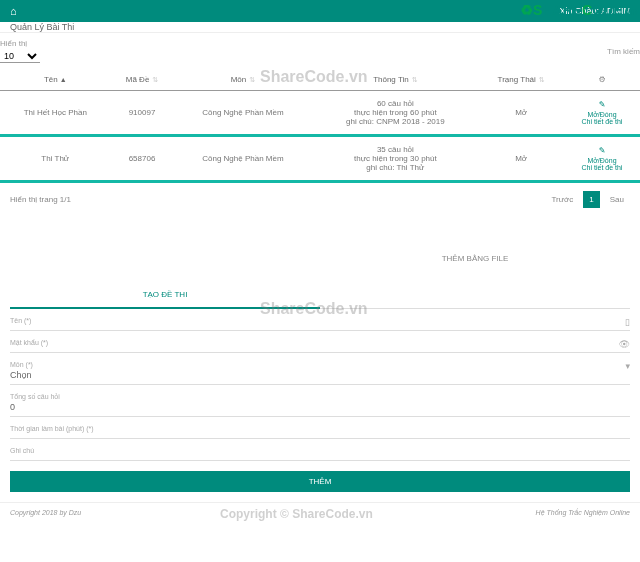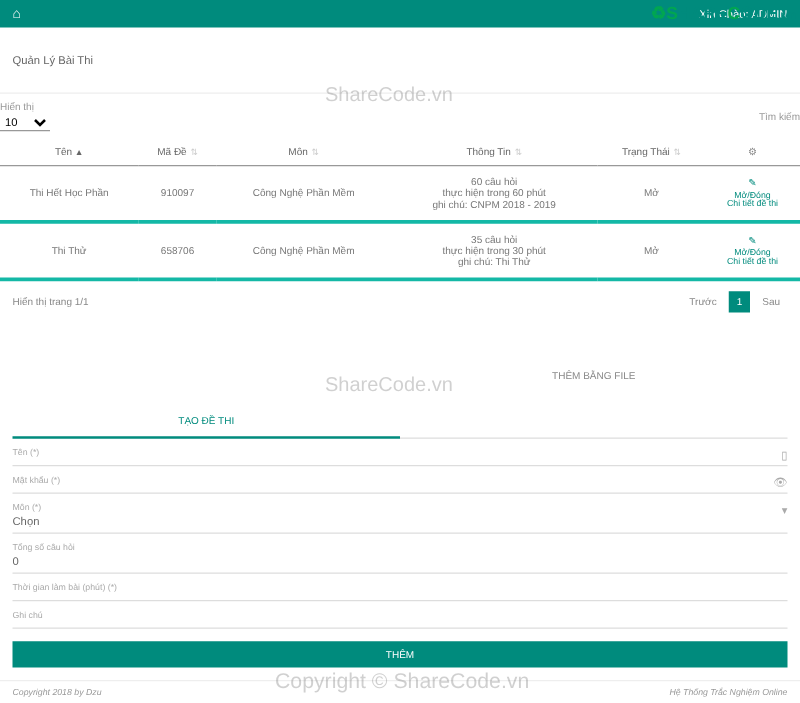--- a/index.html
+++ b/index.html
@@ -6,21 +6,21 @@
 body { width: 640px; height: 562px; background: #fff; font-size: 9px; color: #666; overflow: hidden; }
 .header { background: #008B7D; color: #fff; height: 22px; display: flex; align-items: center; padding: 0 10px; }
 .home-icon { color: #fff; font-size: 11px; }
 .header-right { margin-left: auto; display: flex; gap: 20px; align-items: center; }
 .logo { position: absolute; top: 2px; right: 3px; font-size: 14px; font-weight: bold; }
 .logo-s { color: #00A651; }
 .logo-hare { color: #008B7D; }
 .logo-c { color: #00A651; }
 .logo-ode { color: #008B7D; }
 .logo-vn { color: #008B7D; font-size: 10px; }
-.panel-title { padding: 21px 10px; font-size: 9px; color: #666; border-bottom: 1px solid #eee; }
+.panel-title { padding: 0 10px; font-size: 9px; color: #666; border-bottom: 1px solid #eee; }
 .table-controls { display: flex; padding: 6px 0; align-items: center; }
 .show-label { font-size: 8px; color: #999; }
 .select-show { border: none; border-bottom: 1px solid #999; background: transparent; font-size: 9px; width: 40px; margin-top: 2px; }
 .search-label { margin-left: auto; font-size: 8px; color: #999; text-align: right; }
 table { width: 100%; border-collapse: collapse; }
 th { font-size: 8px; padding: 6px 4px; border-bottom: 1px solid #999; font-weight: normal; color: #666; position: relative; }
 th .sort { color: #ccc; font-size: 7px; margin-left: 3px; }
 td { font-size: 8px; padding: 8px 4px; text-align: center; border-bottom: 3px solid #14b8a6; color: #777; }
 .action-cell { color: #008B7D; font-size: 8px; }
 .action-cell .edit-icon { color: #008B7D; display: block; margin-bottom: 2px; }
@@ -34,24 +34,24 @@
 .tab { flex: 1; text-align: center; padding: 8px; font-size: 8px; color: #888; border-bottom: 1px solid #ddd; cursor: pointer; }
 .tab.active { color: #008B7D; border-bottom: 2px solid #008B7D; margin-top: 36px; }
 .form { padding: 0 10px; }
 .form-group { border-bottom: 1px solid #ddd; padding: 8px 0 4px; position: relative; }
 .form-label { font-size: 7px; color: #aaa; display: block; margin-bottom: 2px; }
 .form-input { border: none; width: 100%; font-size: 9px; background: transparent; color: #666; }
 .form-icon { position: absolute; right: 0; top: 8px; color: #aaa; font-size: 9px; }
 .submit-btn { width: calc(100% - 20px); margin: 10px; background: #008B7D; color: #fff; border: none; padding: 6px; font-size: 8px; cursor: pointer; }
 .footer { display: flex; padding: 6px 10px; font-size: 7px; color: #999; font-style: italic; border-top: 1px solid #eee; }
 .footer-right { margin-left: auto; }
-.watermark { position: absolute; color: rgba(120,120,120,0.35); font-size: 16px; font-weight: normal; pointer-events: none; }
+.watermark { position: absolute; color: rgba(120,120,120,0.35); font-size: 16px; font-weight: bold; pointer-events: none; }
 .wm1 { top: 68px; left: 260px; }
 .wm2 { top: 300px; left: 260px; }
-.wm3 { top: 535px; left: 220px; font-size: 17px; }
+.wm3 { top: 507px; left: 220px; font-size: 12px; }
 .gear-icon { color: #888; }
 .arrow-up { font-size: 7px; margin-left: 2px; }
 </style>
 </head>
 <body>
 
 
 
 <div class="header">
   <span class="home-icon">⌂</span>

